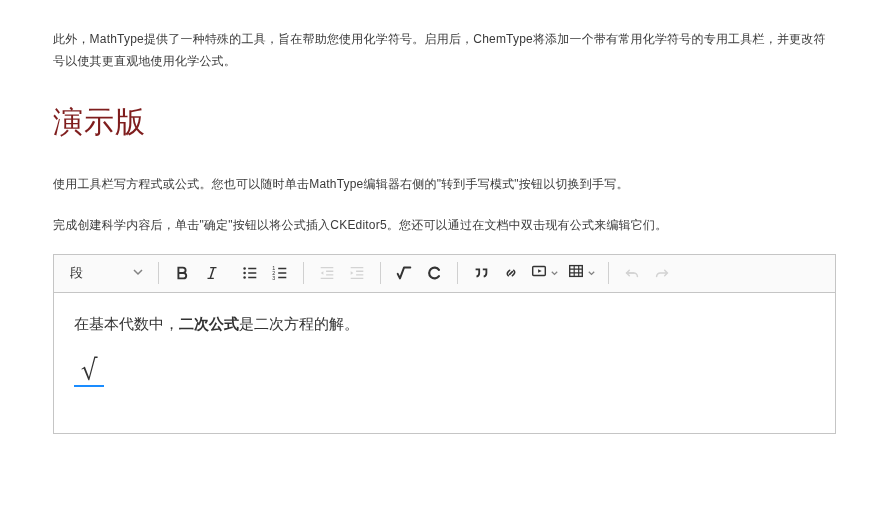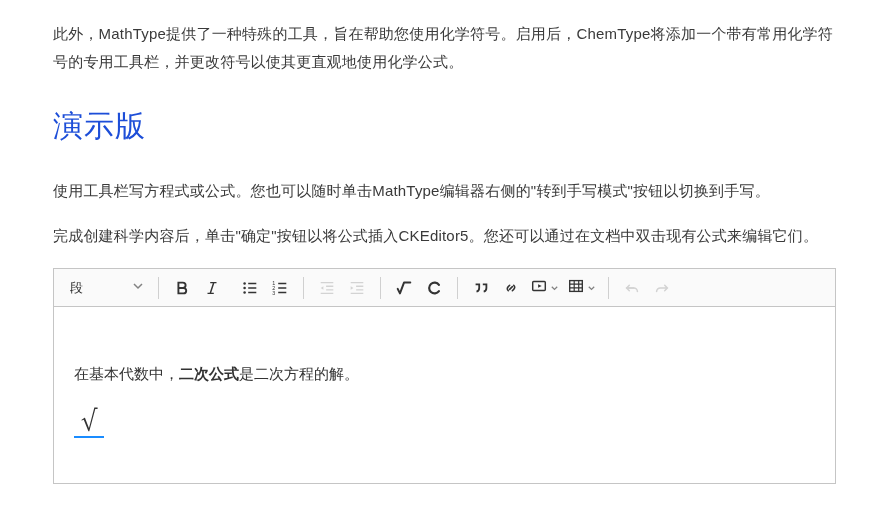--- a/index.html
+++ b/index.html
@@ -8,31 +8,31 @@
     padding: 0;
     font-family: -apple-system, BlinkMacSystemFont, "Segoe UI", "PingFang SC", "Hiragino Sans GB", "Microsoft YaHei", sans-serif;
     background: #fff;
     color: #333;
     width: 889px;
   }
   .content {
     padding: 20px 53px 10px 53px;
   }
   p.body-text {
-    font-size: 15px;
+    font-size: 12px;
     line-height: 1.85;
-    margin: 0 0 18px 0;
+    margin: 8px 0 18px 0;
     color: #3a3a3a;
     letter-spacing: 0.2px;
   }
   h2.section-heading {
     font-size: 30px;
     font-weight: 500;
     margin: 30px 0 30px 0;
-    color: #1d4ed8;
+    color: #7f1d1d;
     letter-spacing: 1px;
   }
   .editor-wrap {
     border: 1px solid #c5c5c5;
     margin-top: 8px;
     background: #fff;
   }
   .toolbar {
     display: flex;
     align-items: center;
@@ -79,21 +79,20 @@
   }
   .paragraph-selector .chev { opacity: .6; }
   .combo-btn {
     display:flex; align-items:center; height:30px; padding:0 4px;
     cursor:pointer; color:#333;
   }
   .combo-btn .mini-chev { margin-left:2px; opacity:.6;}
   .editor-body {
     min-height: 140px;
     padding: 18px 20px 26px 20px;
-    margin-top: 36px;
   }
   .editor-body p {
     margin: 0 0 20px 0;
     font-size: 15px;
     line-height: 1.7;
     color: #333;
   }
   .editor-body .bold { font-weight: 700; }
   .math-box {
     display:inline-flex;

